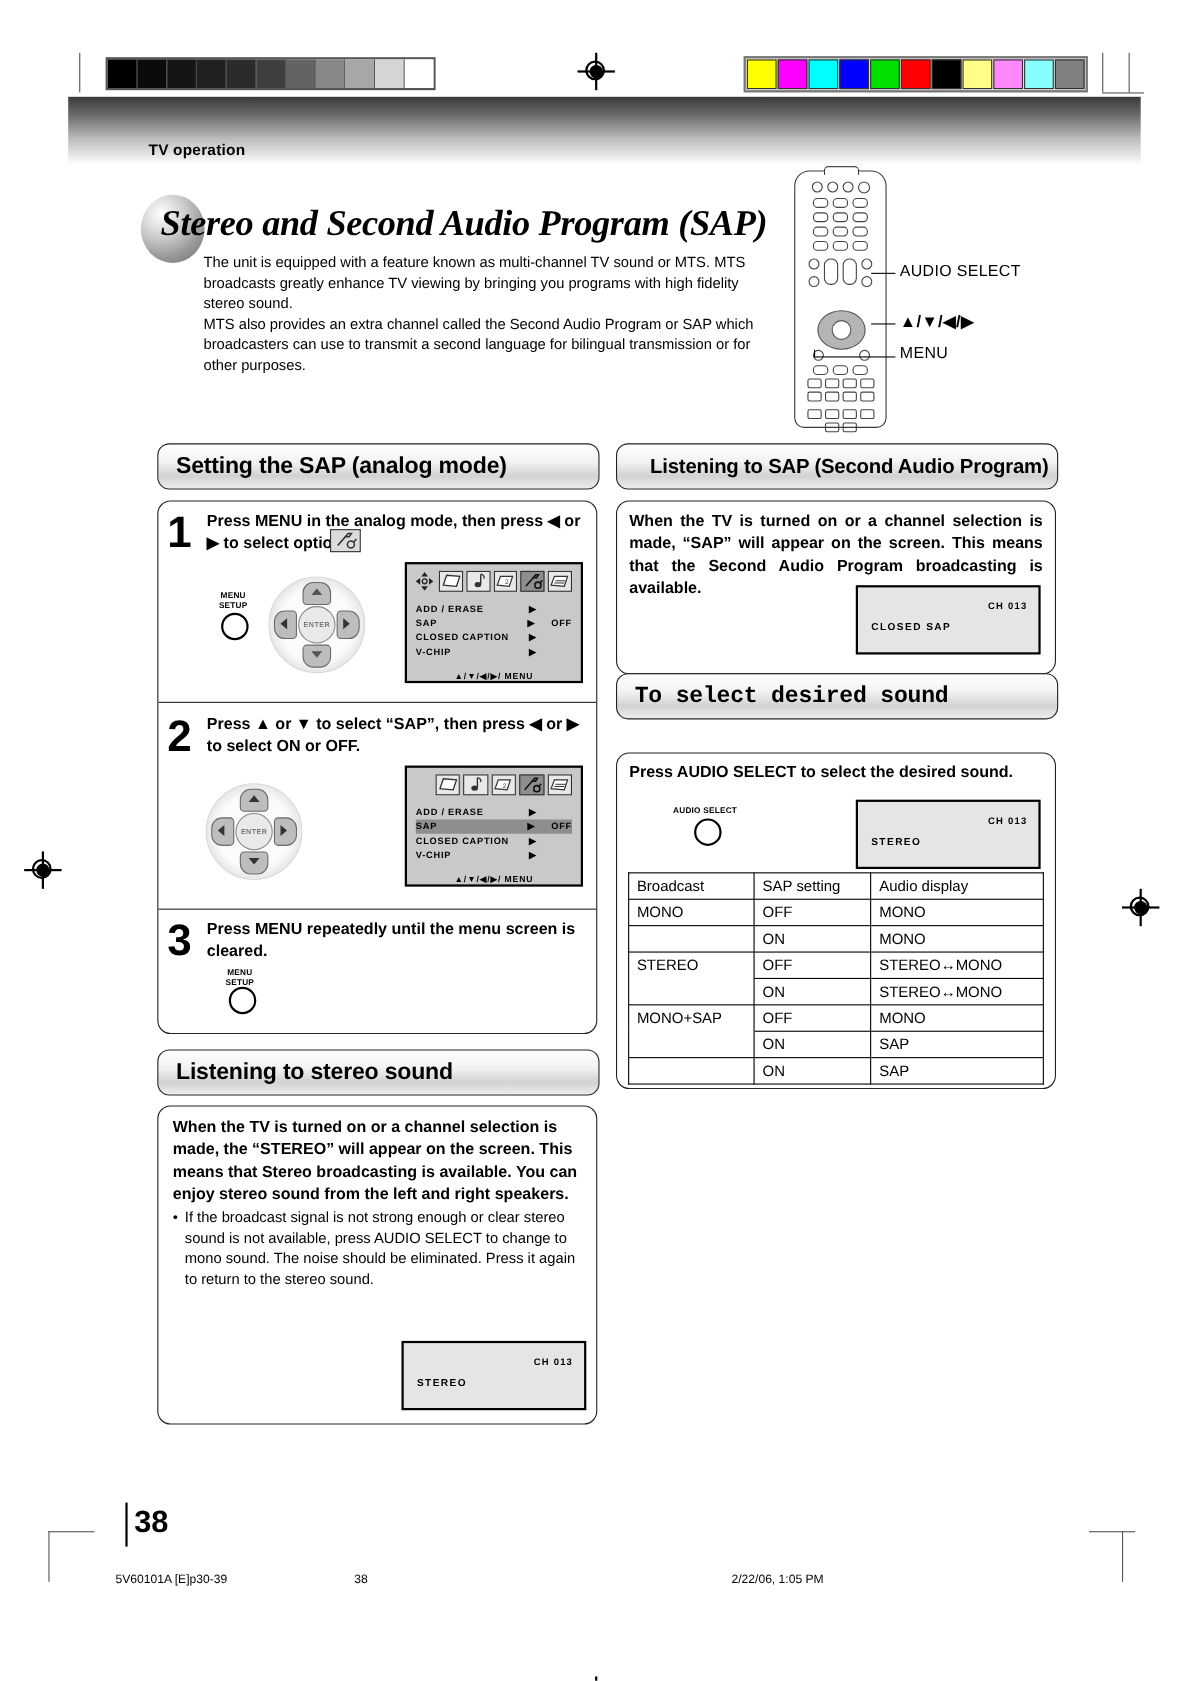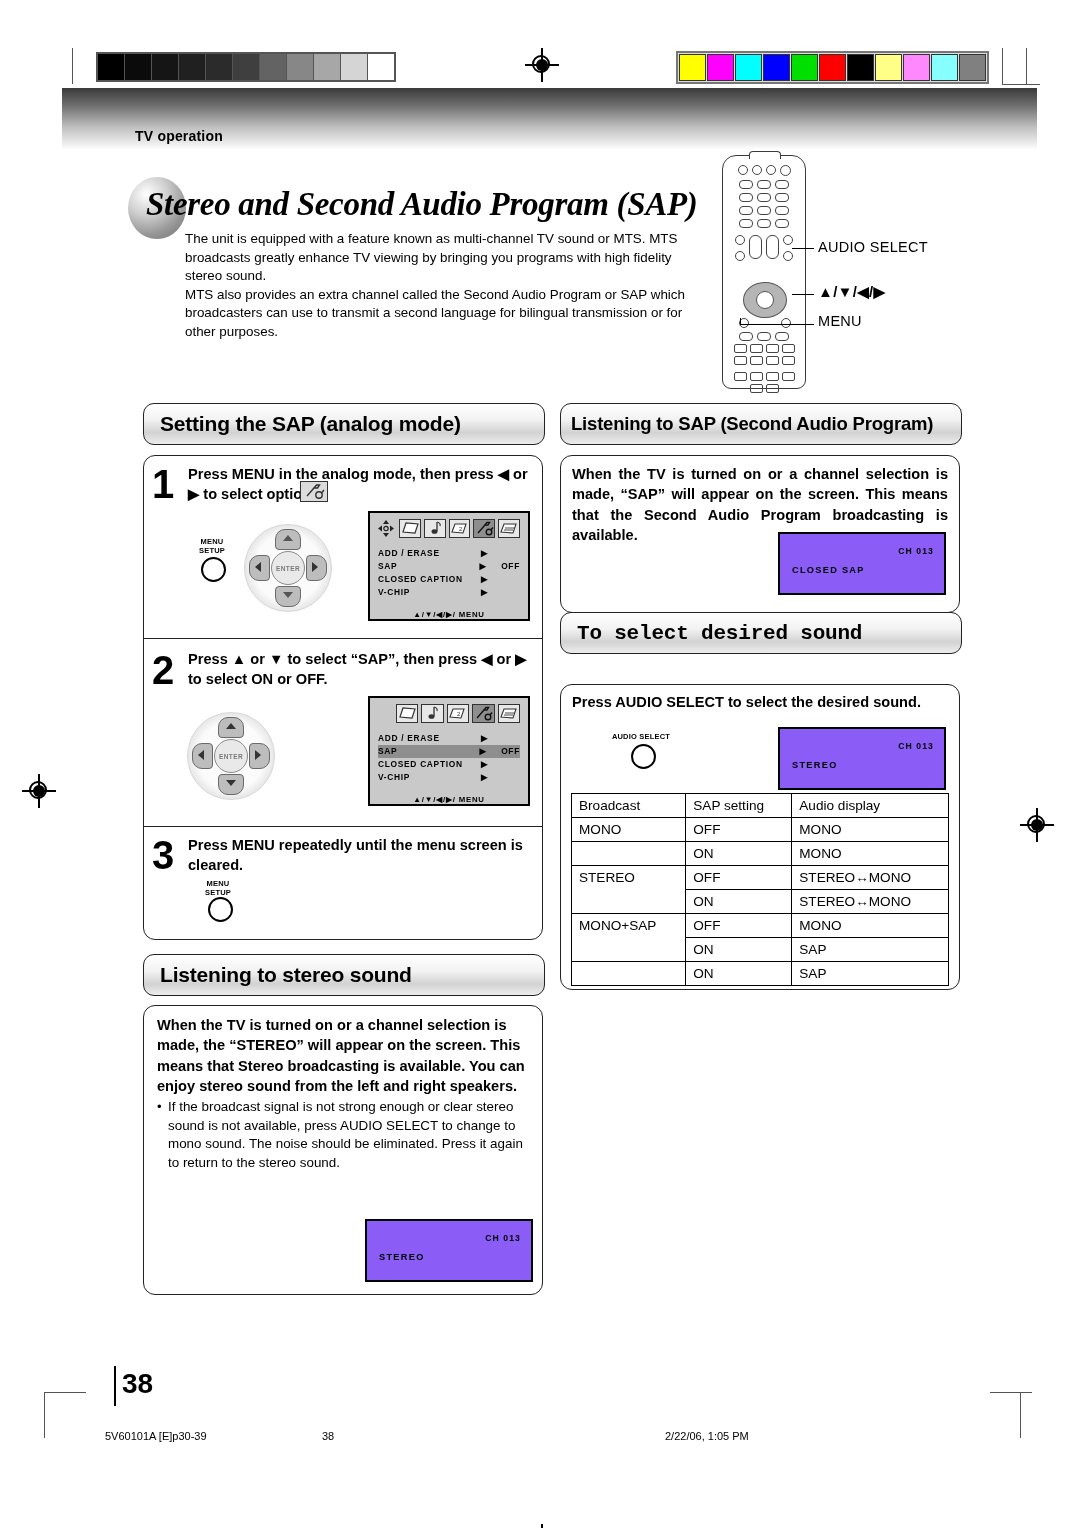--- a/index.html
+++ b/index.html
@@ -54,21 +54,21 @@
   .dpad .hub{position:absolute;left:13px;top:9px;width:16px;height:16px;border-radius:50%;background:#fff;border:1.2px solid #555;}
 
   .lead{position:absolute;background:#000;height:1px;}
   .lbl{position:absolute;font-size:14.5px;letter-spacing:.3px;white-space:nowrap;}
 
   
   .pill{position:absolute;border:1.6px solid #222;border-radius:11px;
       background:linear-gradient(to bottom,#ffffff 0%,#f2f2f2 40%,#d2d2d2 72%,#ededed 100%);
       display:flex;align-items:center;}
   .pill span{font-size:21px;font-weight:bold;padding-left:16px;letter-spacing:-.2px;white-space:nowrap;}
-  .pill.small span{font-size:18.5px;padding-left:10px;}
+  .pill.small span{font-size:18.5px;padding-left:10px;margin-left:20px;}
 
   .panel{position:absolute;border:1.6px solid #222;border-radius:12px;background:#fff;box-sizing:border-box;}
 
   .stepnum{position:absolute;font-size:40px;font-weight:bold;font-family:"Liberation Sans",sans-serif;}
   .steptxt{position:absolute;font-size:14.6px;font-weight:bold;line-height:19.5px;}
 
   
   .osd{position:absolute;background:#c9c9c9;border:2px solid #000;box-sizing:border-box;padding:6px 8px;}
   .osd-icons{display:flex;align-items:center;gap:3px;margin-bottom:9px;}
   .osd-ic{width:21px;height:17px;border:1.3px solid #333;background:#e8e8e8;position:relative;overflow:hidden;}
@@ -88,21 +88,21 @@
   .joy .center{position:absolute;left:27px;top:27px;width:32px;height:32px;border-radius:50%;
       background:#e9e9e9;border:1.4px solid #8a8a8a;display:flex;align-items:center;justify-content:center;
       font-size:6.5px;font-weight:bold;color:#7a7a7a;letter-spacing:.4px;}
   .tri{position:absolute;width:0;height:0;}
 
   
   .btnlbl{position:absolute;font-size:7.5px;font-weight:bold;text-align:center;line-height:8.6px;letter-spacing:.2px;}
   .btncirc{position:absolute;border:2px solid #000;border-radius:50%;}
 
   
-  .tvscr{position:absolute;background:#8b5cf6;border:2.2px solid #000;box-sizing:border-box;}
+  .tvscr{position:absolute;background:#e5e5e5;border:2.2px solid #000;box-sizing:border-box;}
   .tvscr .ch{position:absolute;right:10px;top:12px;font-size:8.6px;font-weight:bold;letter-spacing:1.1px;}
   .tvscr .md{position:absolute;left:12px;top:31px;font-size:9.2px;font-weight:bold;letter-spacing:1.3px;}
 
   .bodytxt{position:absolute;font-size:14.6px;font-weight:bold;line-height:20.4px;}
   .bullets{position:absolute;font-size:13.4px;line-height:18.6px;}
   .bullets li{margin-bottom:1px;list-style:none;position:relative;padding-left:11px;}
   .bullets li:before{content:"\2022";position:absolute;left:0;}
   .bullets{padding:0;margin:0;}
 
   

